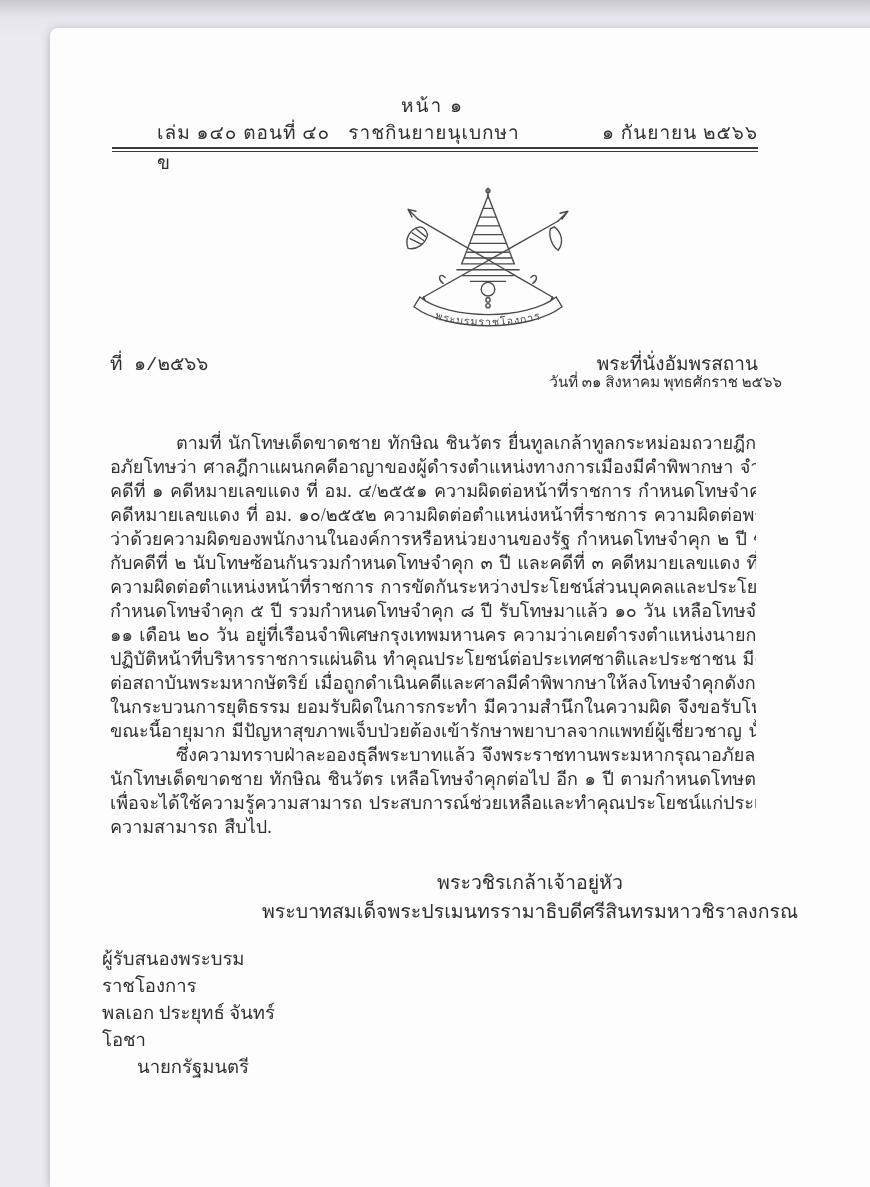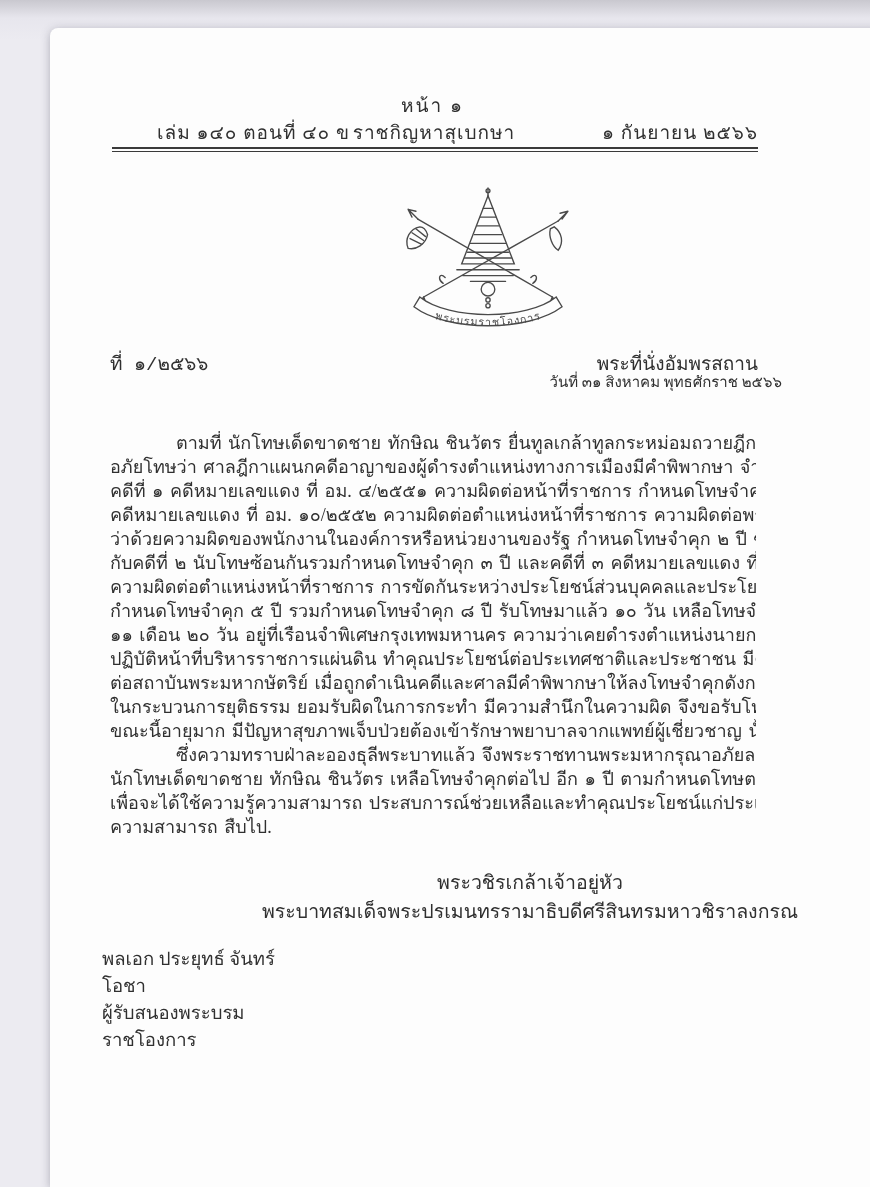--- a/index.html
+++ b/index.html
@@ -68,21 +68,21 @@
 </head>
 <body>
 
 <div class="canvas">
   <div class="page">
 
     <div class="page-label">หน้า ๑</div>
 
     <div class="header-row">
       <span class="vol">เล่ม ๑๔๐ ตอนที่ ๔๐ ข</span>
-      <span class="gz">ราชกิญหาสุเบกษา</span>
+      <span class="gz">ราชกินยายนุเบกษา</span>
       <span class="dt">๑ กันยายน ๒๕๖๖</span>
     </div>
 
     <div class="double-rule"></div>
 
     <svg class="emblem" width="196" height="152" viewBox="0 0 200 156">
 
       <g class="ink">
         <line x1="28" y1="36" x2="166" y2="116"></line>
         <line x1="172" y1="38" x2="34" y2="116"></line>
@@ -149,18 +149,19 @@
       <div class="line">เพื่อจะได้ใช้ความรู้ความสามารถ ประสบการณ์ช่วยเหลือและทำคุณประโยชน์แก่ประเทศชาติ สังคม</div>
       <div class="line last">ความสามารถ สืบไป.</div>
     </div>
 
     <div class="signature">
       <div>พระวชิรเกล้าเจ้าอยู่หัว</div>
       <div>พระบาทสมเด็จพระปรเมนทรรามาธิบดีศรีสินทรมหาวชิราลงกรณ</div>
     </div>
 
     <div class="countersign">
+      <div>ผู้รับสนองพระบรมราชโองการ</div>
       <div>พลเอก ประยุทธ์  จันทร์โอชา</div>
-      <div>ผู้รับสนองพระบรมราชโองการ</div>
+      <div class="c3">นายกรัฐมนตรี</div>
     </div>
 
   </div>
 </div>
 
 </body></html>

